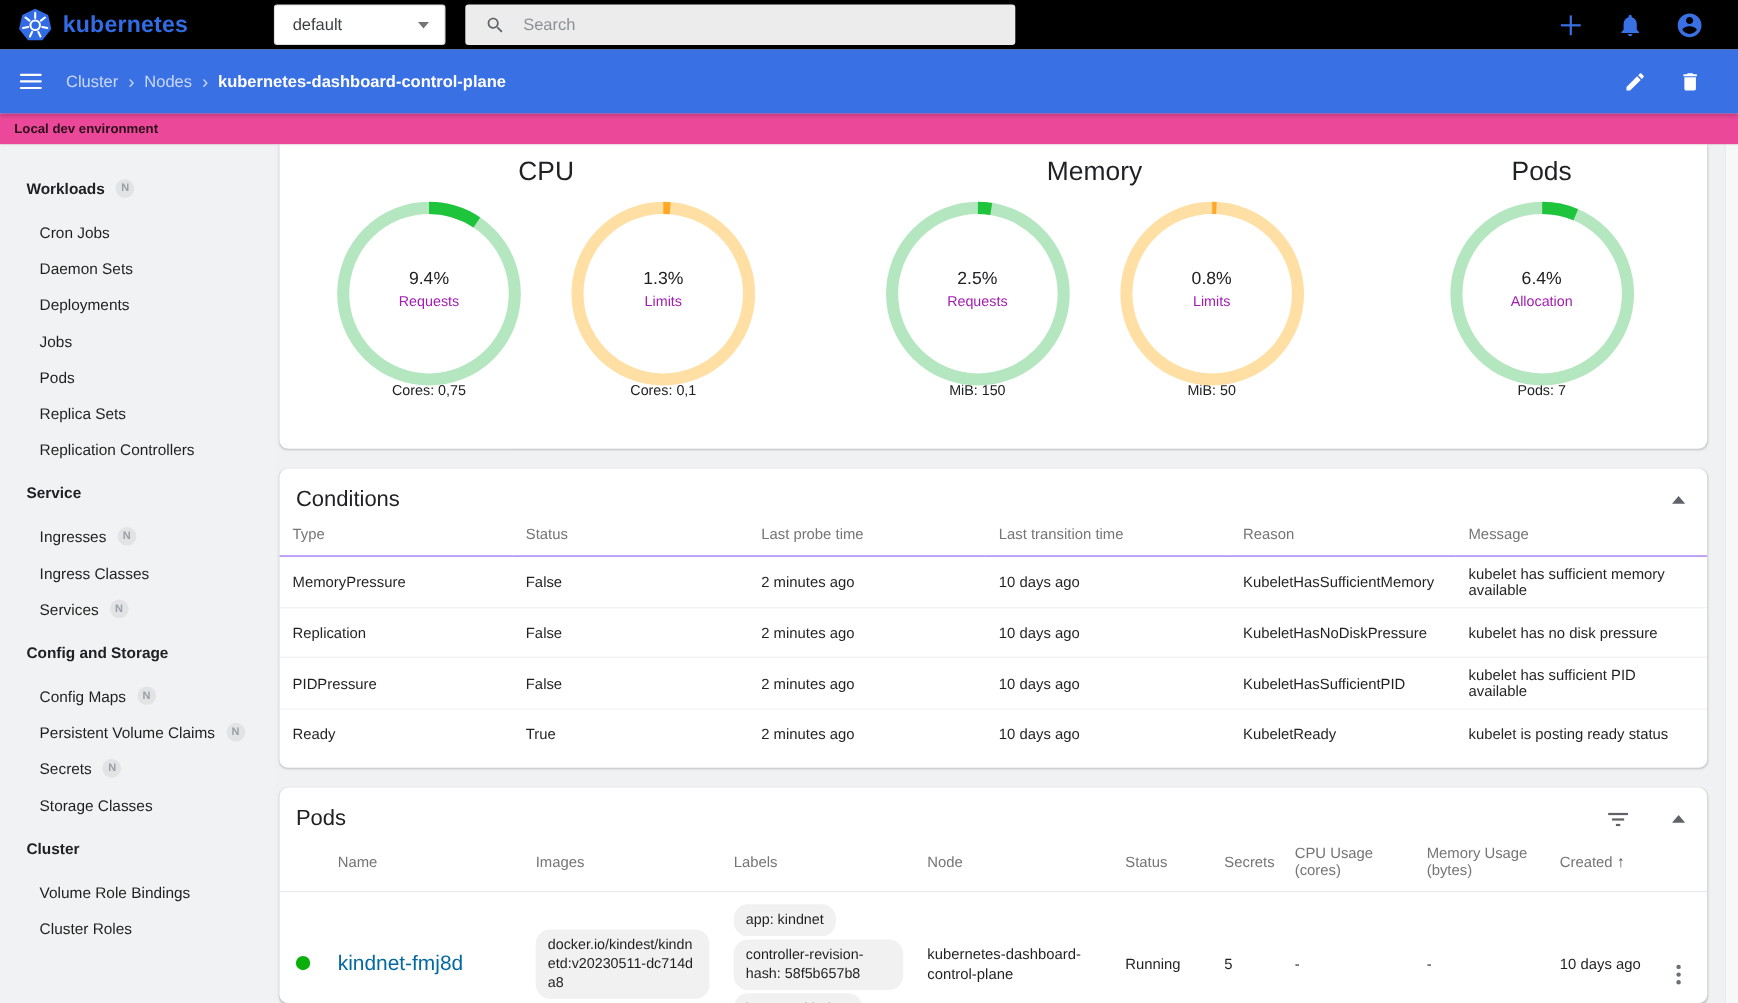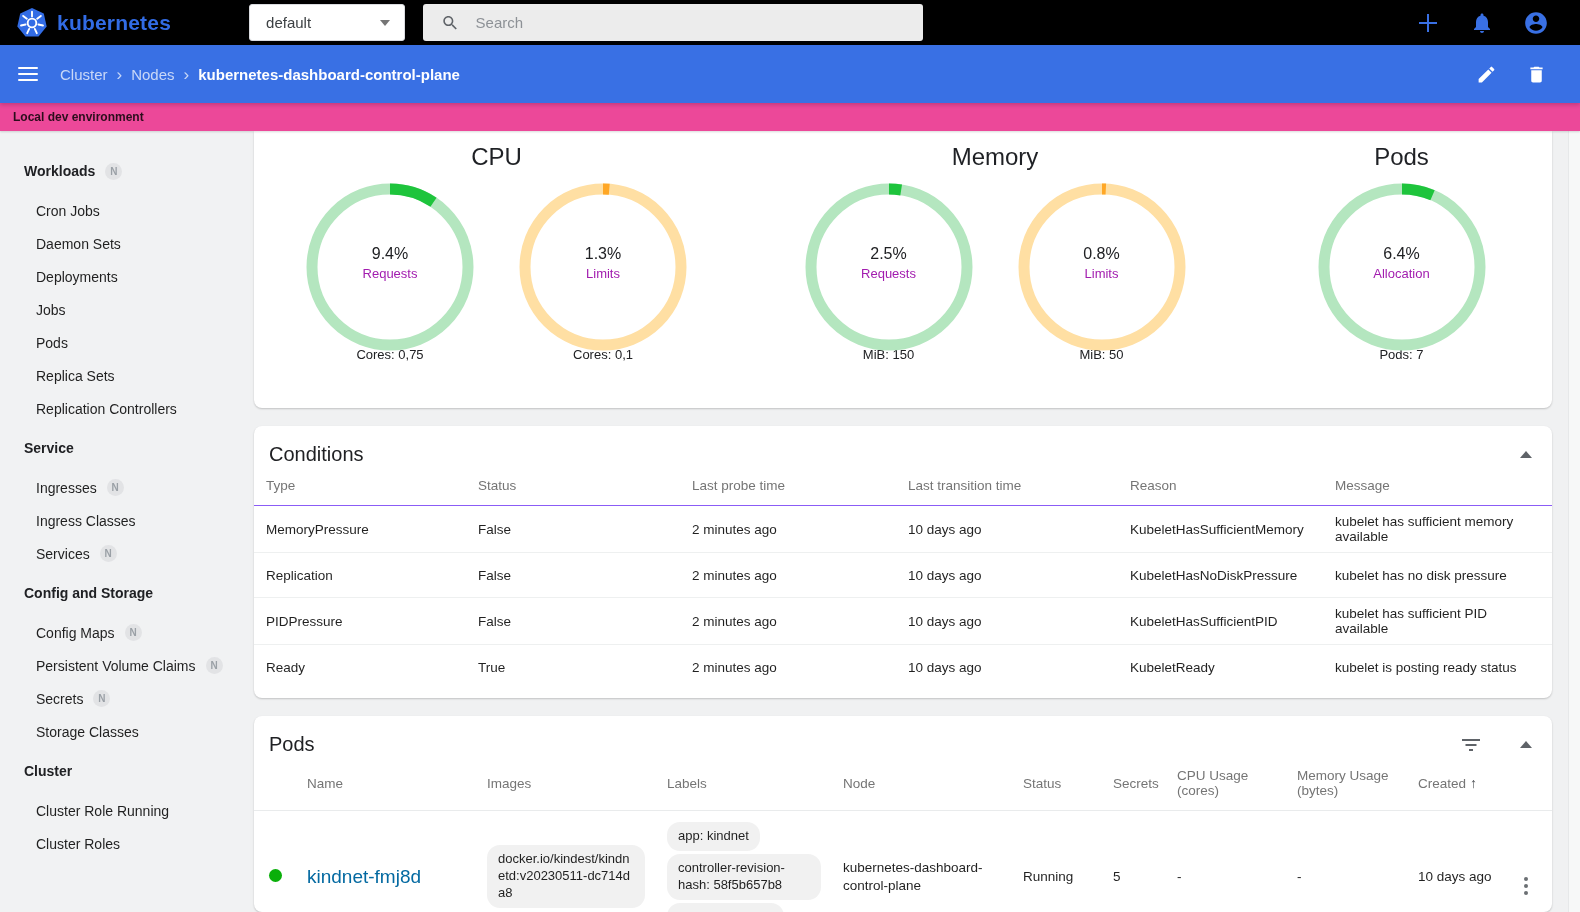--- a/index.html
+++ b/index.html
@@ -244,21 +244,21 @@
         <span>Secrets</span>
         <span class="n-badge">N</span>
       </div>
       <div class="nav-item">
         <span>Storage Classes</span>
       </div>
       <div class="nav-group-header">
         <span>Cluster</span>
       </div>
       <div class="nav-item">
-        <span>Cluster Role Running</span>
+        <span>Volume Role Bindings</span>
       </div>
       <div class="nav-item">
         <span>Cluster Roles</span>
       </div>
     </nav>
 
   <div class="content">
 
     <section class="card charts-card" id="charts-card">
         <div class="chart-group cpu">

